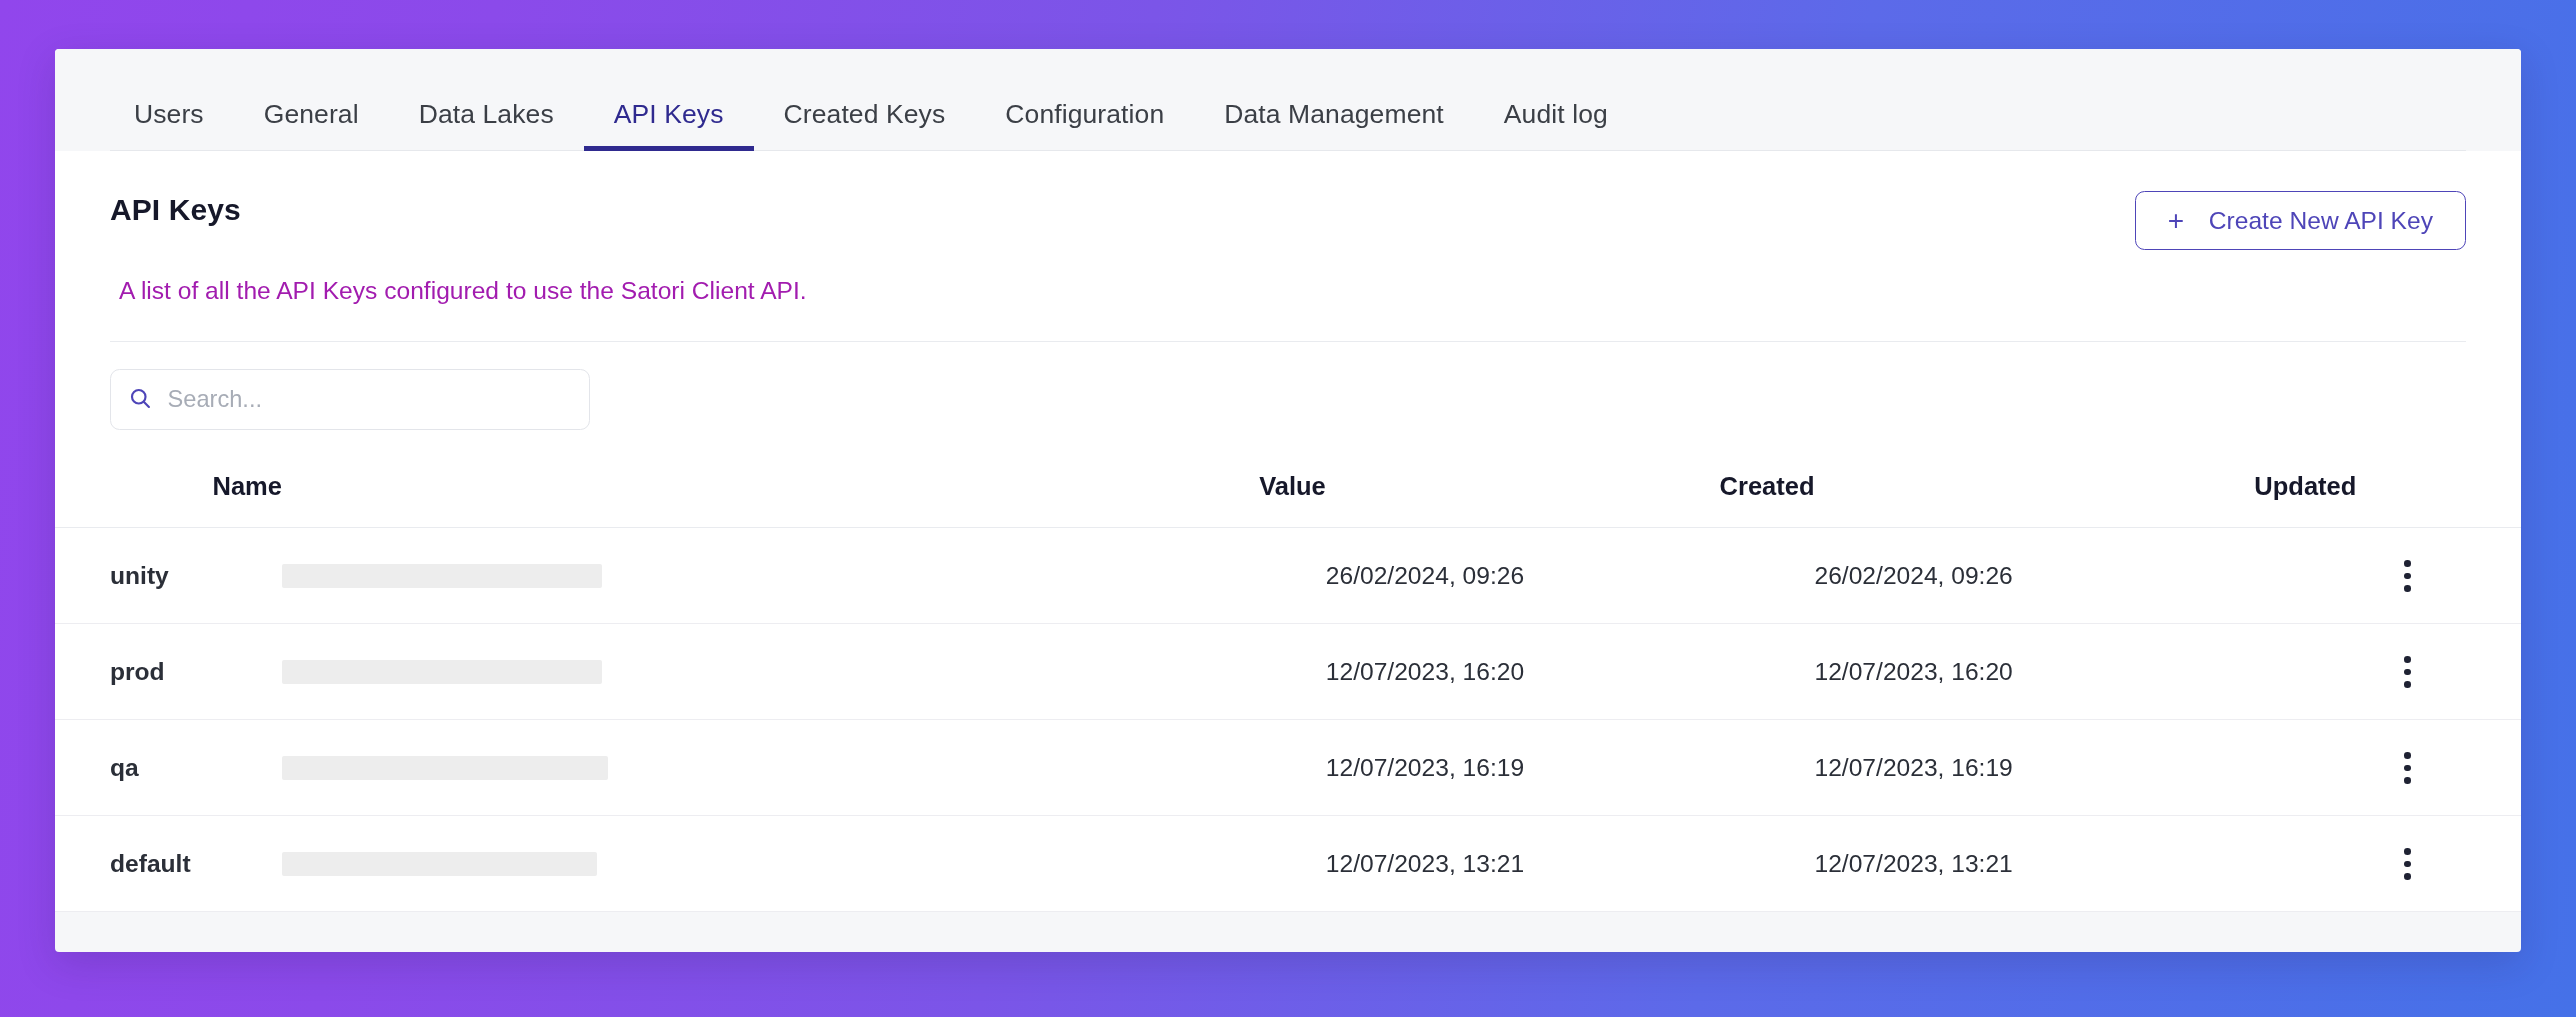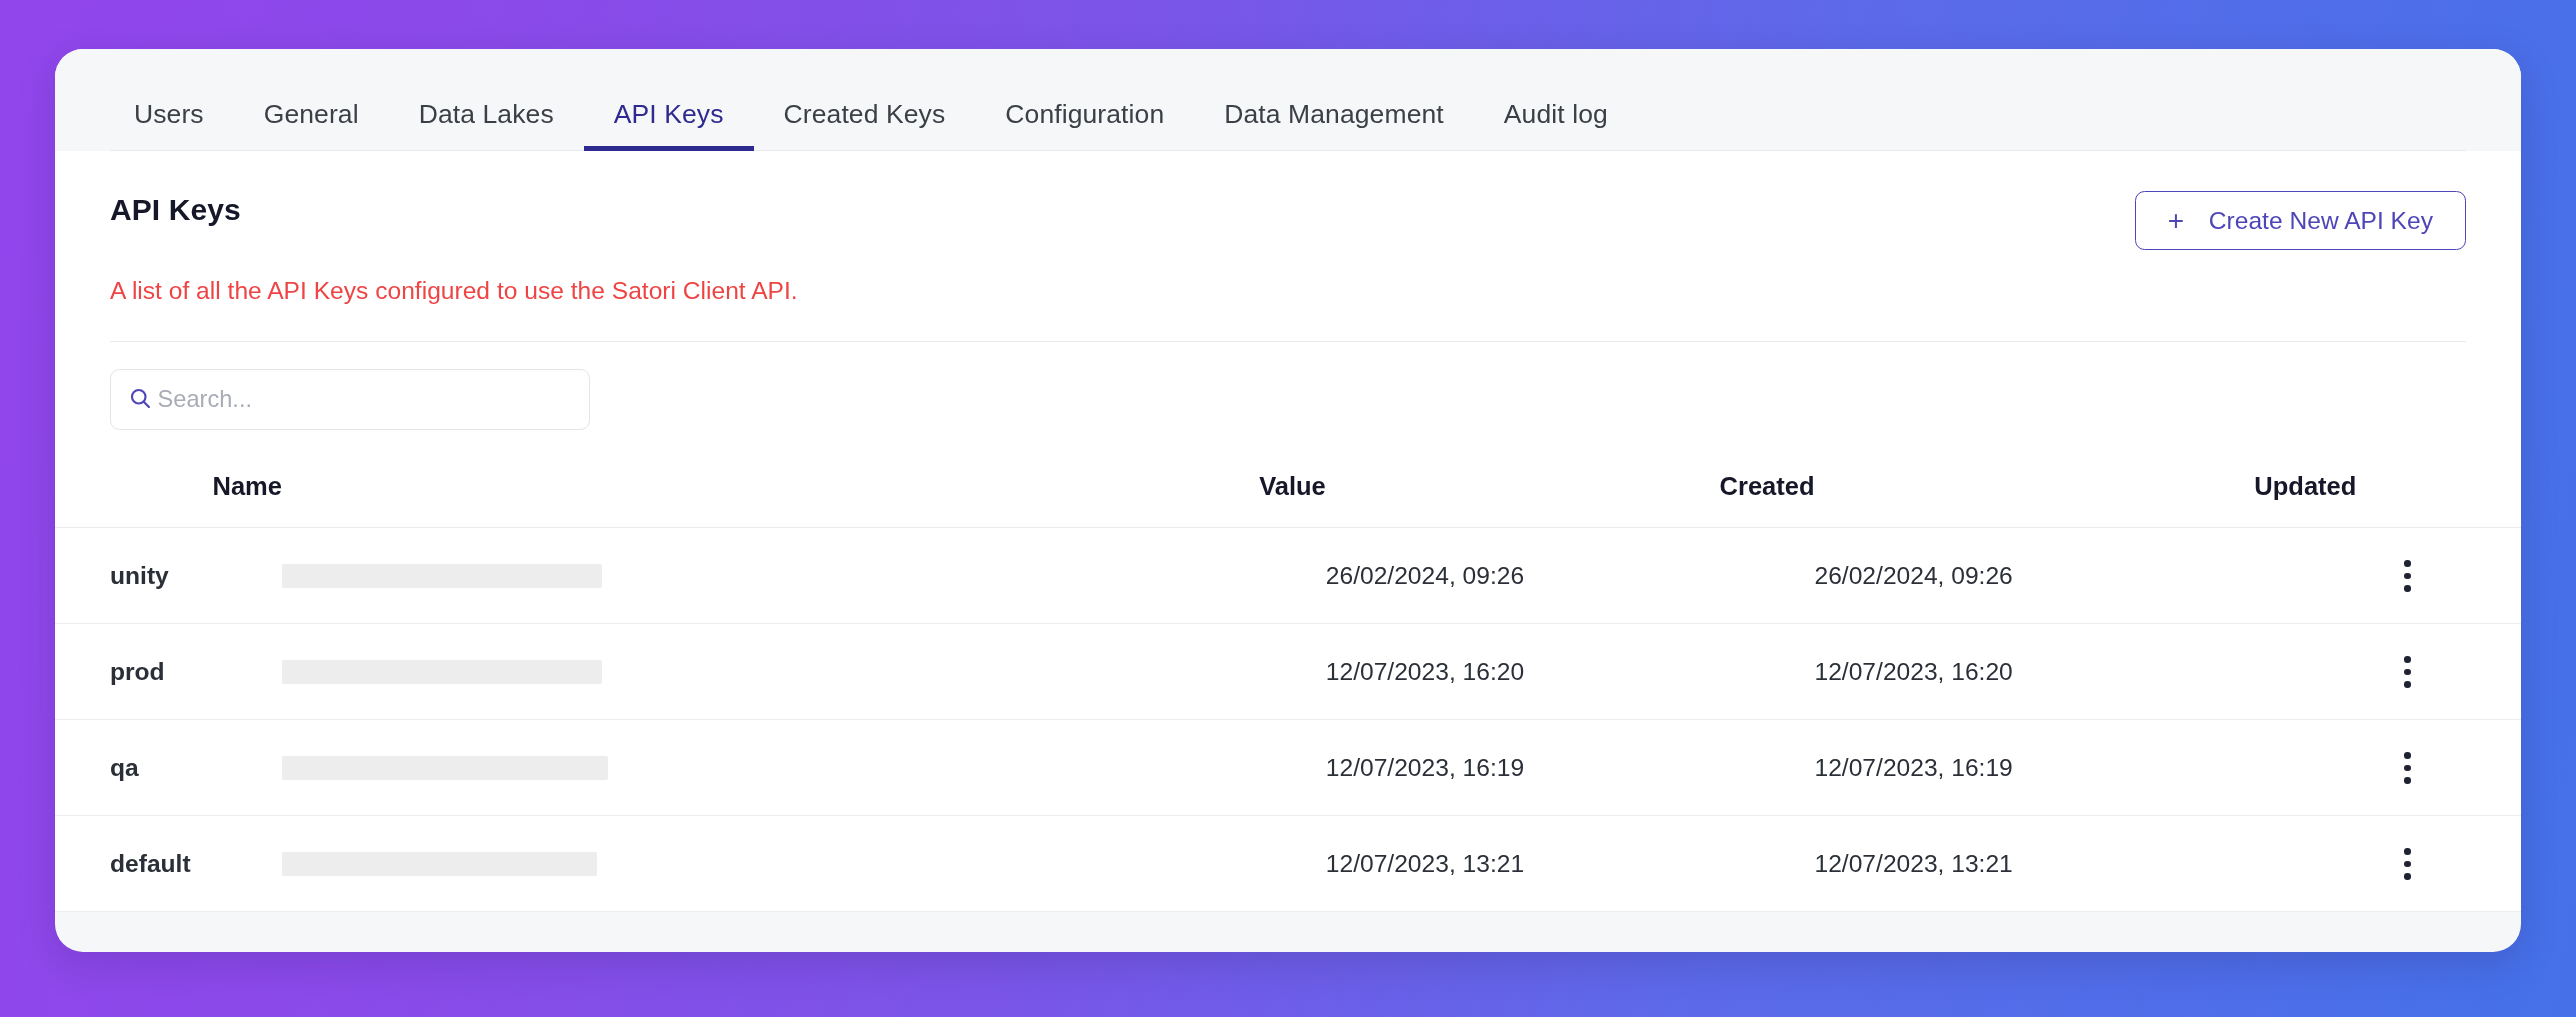--- a/index.html
+++ b/index.html
@@ -19,21 +19,21 @@
   }
 
   
   .app-card {
     position: absolute;
     left: 55px;
     top: 49px;
     width: 2466px;
     height: 903px;
     background: #f6f7f9;
-    border-radius: 28px;
+    border-radius: 4px;
     box-shadow: 0 11.3px 38px rgba(40, 20, 90, 0.18);
     overflow: hidden;
   }
 
   
   .tab-bar {
     position: relative;
     height: 102px;
     padding: 0 49px;
     display: flex;
@@ -115,21 +115,22 @@
     display: inline-block;
     font-size: 28px;
     line-height: 28px;
     color: #4e45b8;
   }
 
   .panel-desc {
     padding: 24.6px 55px 0 55px;
     font-size: 24.6px;
     line-height: 32px;
-    color: #ef4444;
+    color: #a21caf;
+    margin-left: 9px;
   }
 
   .divider {
     margin: 34px 55px 0 55px;
     height: 0.9px;
     background: #e9ebef;
   }
 
   
   .search-wrap {
@@ -138,21 +139,21 @@
   .search-box {
     position: relative;
     width: 480px;
     height: 61px;
     border: 0.9px solid #e3e5ea;
     border-radius: 9.5px;
     background: #fff;
     display: flex;
     align-items: center;
     padding: 0 17px;
-    gap: 5px;
+    gap: 15px;
   }
   .search-icon { flex: 0 0 auto; display: block; }
   .search-input {
     border: 0;
     outline: 0;
     flex: 1 1 auto;
     font-size: 23.6px;
     color: #2b2f38;
     font-family: "Liberation Sans", sans-serif;
     background: transparent;

